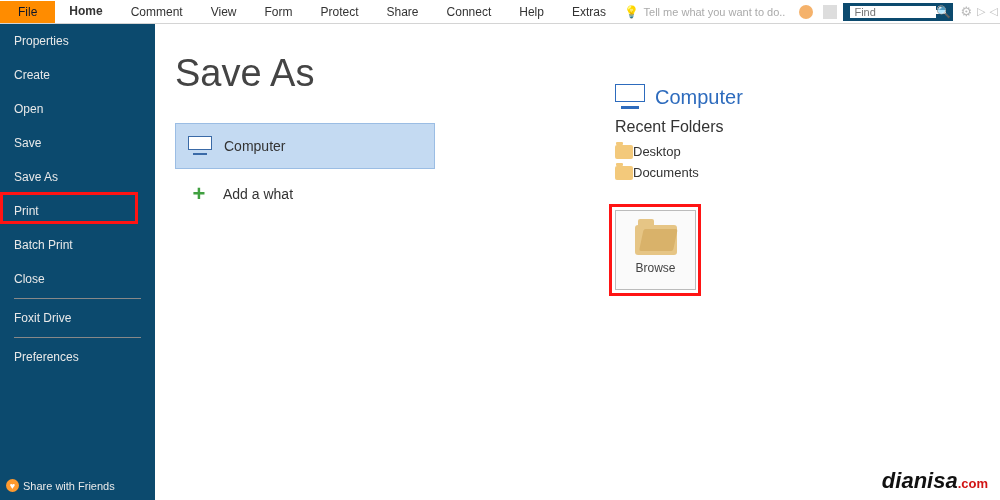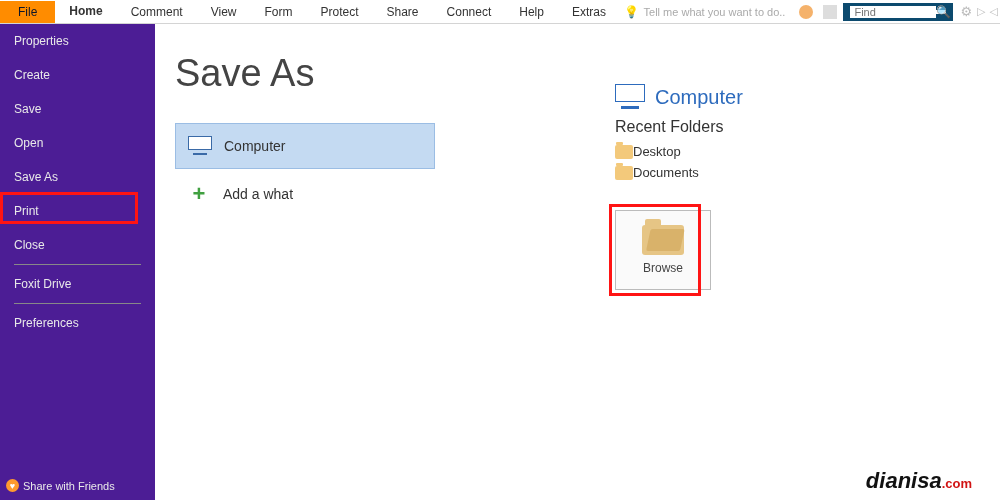--- a/index.html
+++ b/index.html
@@ -18,21 +18,21 @@
 .tabbar .searchbox { display: flex; align-items: center; border: 7px solid #0c4a6e; height: 18px; width: 110px; margin-right: 4px; }
 .tabbar .searchbox input { border: none; outline: none; width: 86px; font-size: 11px; padding: 0 4px; color: #888; }
 .tabbar .search-btn { width: 20px; height: 100%; display:flex; align-items:center; justify-content:center; color:#2d6bbd; font-size:12px; }
 .tabbar .gear { color: #bbb; font-size: 13px; margin: 0 3px; }
 .tabbar .nav-arrow { color: #bbb; font-size: 11px; margin: 0 2px; }
 
 
 .main { display: flex; height: calc(500px - 24px); }
 
 
-.sidebar { width: 155px; background: #4c1d95; color: #e9e9e9; font-size: 12px; display: flex; flex-direction: column; position: relative; }
+.sidebar { width: 155px; background: #0c4a6e; color: #e9e9e9; font-size: 12px; display: flex; flex-direction: column; position: relative; }
 .sidebar .item { padding: 10px 14px; cursor: pointer; }
 .sidebar .sep { border-top: 1px solid #888; margin: 2px 14px; }
 .sidebar .share-friends { position: absolute; bottom: 0; left: 0; right: 0; padding: 8px 6px; font-size: 11px; display:flex; align-items:center; gap:4px; cursor:pointer; }
 .sidebar .heart { width: 13px; height: 13px; border-radius:50%; background:#ff9a2e; display:inline-flex; align-items:center; justify-content:center; color:#fff; font-size:9px; }
 .highlight-saveas { position:absolute; top:168px; left:0; width:138px; height:32px; border:3px solid #ff1414; pointer-events:none; }
 
 
 .content { flex: 1; padding: 28px 0 0 20px; position: relative; }
 .page-title { font-size: 38px; font-weight: 300; color: #444; margin-bottom: 28px; }
 
@@ -49,29 +49,29 @@
 .comp-heading { display:flex; align-items:center; gap:10px; color:#2d6bbd; font-size:20px; margin-bottom:8px; }
 .comp-heading .big-comp { width:30px; height:26px; position:relative; }
 .comp-heading .big-comp::before { content:""; position:absolute; inset:0 0 8px 0; border:1.5px solid #2d6bbd; background:#fff; }
 .comp-heading .big-comp::after { content:""; position:absolute; left:6px; right:6px; bottom:1px; height:3px; background:#2d6bbd; }
 .recent-lbl { font-size:16px; color:#333; margin-bottom:8px; }
 .folder-row { display:flex; align-items:center; gap:0; font-size:13px; color:#333; margin:6px 0; cursor:pointer; }
 .folder-ico { width:18px; height:14px; background:#f3c97b; border-radius:2px; position:relative; }
 .folder-ico::before { content:""; position:absolute; top:-3px; left:1px; width:7px; height:3px; background:#f3c97b; border-radius:1px; }
 
 .browse-wrap { margin-top:30px; }
-.browse-box { width:96px; height:80px; border:1px solid #bbb; background:#fafafa; display:flex; flex-direction:column; align-items:center; justify-content:center; gap:6px; cursor:pointer; }
+.browse-box { width:81px; height:80px; border:1px solid #bbb; background:#fafafa; display:flex; flex-direction:column; align-items:center; justify-content:center; gap:6px; cursor:pointer; }
 .browse-folder { width:42px; height:30px; background:#e6c585; border-radius:3px; position:relative; }
 .browse-folder::before { content:""; position:absolute; top:-6px; left:3px; width:16px; height:6px; background:#e6c585; border-radius:2px 2px 0 0; }
 .browse-folder::after { content:""; position:absolute; inset:4px; background:#d9b26a; border-radius:2px; transform:skewX(-12deg); transform-origin:bottom left; }
 .browse-label { font-size:12px; color:#444; }
 .highlight-browse { position:absolute; top:-6px; left:-6px; width:92px; height:92px; border:3px solid #ff1414; pointer-events:none; }
 
 
-.watermark { position:absolute; right:28px; bottom:6px; font-size:22px; font-weight:bold; font-style:italic; color:#111;margin-top:16px; }
+.watermark { position:absolute; right:12px; bottom:6px; font-size:22px; font-weight:bold; font-style:italic; color:#111;margin-top:16px; }
 .watermark .red { color:#d11414; font-style:normal; font-size:13px; font-weight:600; }
 </style>
 </head>
 <body>
 
 <div class="tabbar">
   <div class="tab file">File</div>
   <div class="tab home">Home</div>
   <div class="tab">Comment</div>
   <div class="tab">View</div>
@@ -92,24 +92,25 @@
   </div>
   <span class="gear">⚙</span>
   <span class="nav-arrow">▷</span>
   <span class="nav-arrow">◁</span>
 </div>
 
 <div class="main">
   <div class="sidebar">
     <div class="item">Properties</div>
     <div class="item">Create</div>
+    <div class="item">Open</div>
     <div class="item">Save</div>
-    <div class="item">Open</div>
     <div class="item">Save As</div>
     <div class="item">Print</div>
+    <div class="item">Batch Print</div>
     <div class="item">Close</div>
     <div class="sep"></div>
     <div class="item">Foxit Drive</div>
     <div class="sep"></div>
     <div class="item">Preferences</div>
     <div class="share-friends">
       <span class="heart">♥</span>
       <span>Share with Friends</span>
     </div>
     <div class="highlight-saveas"></div>

